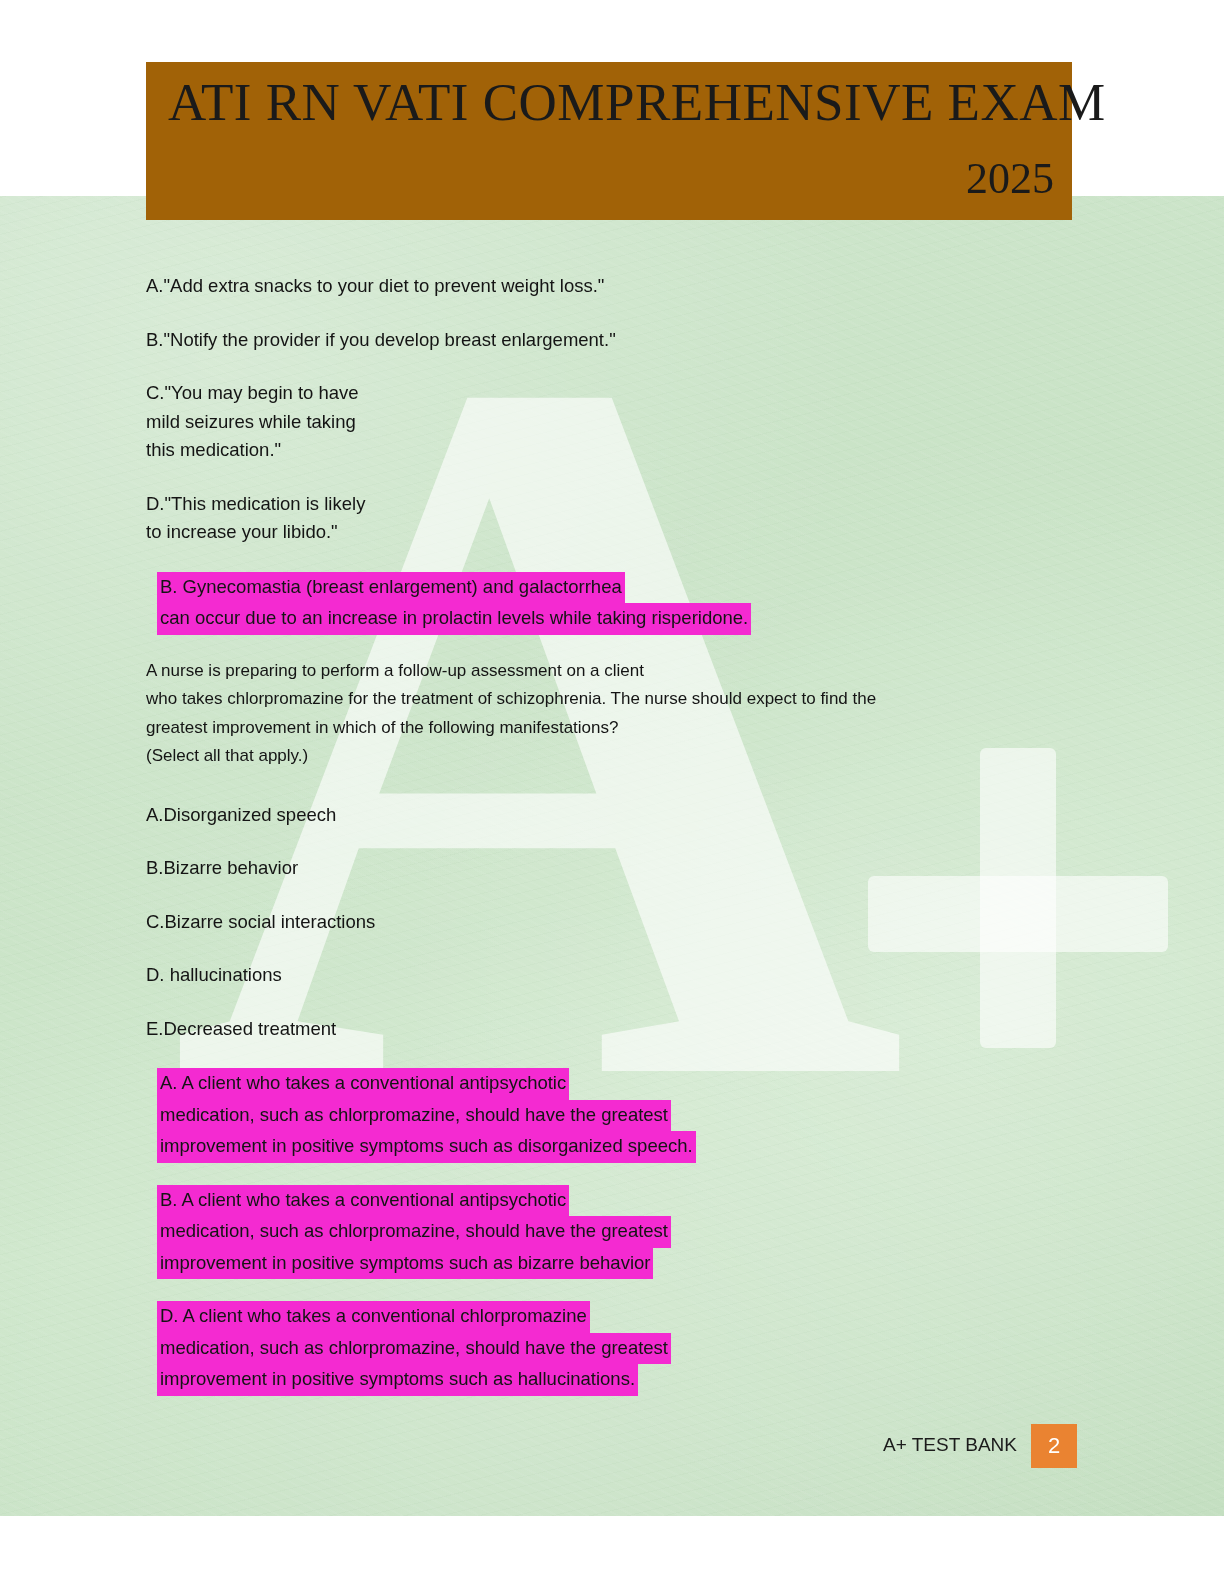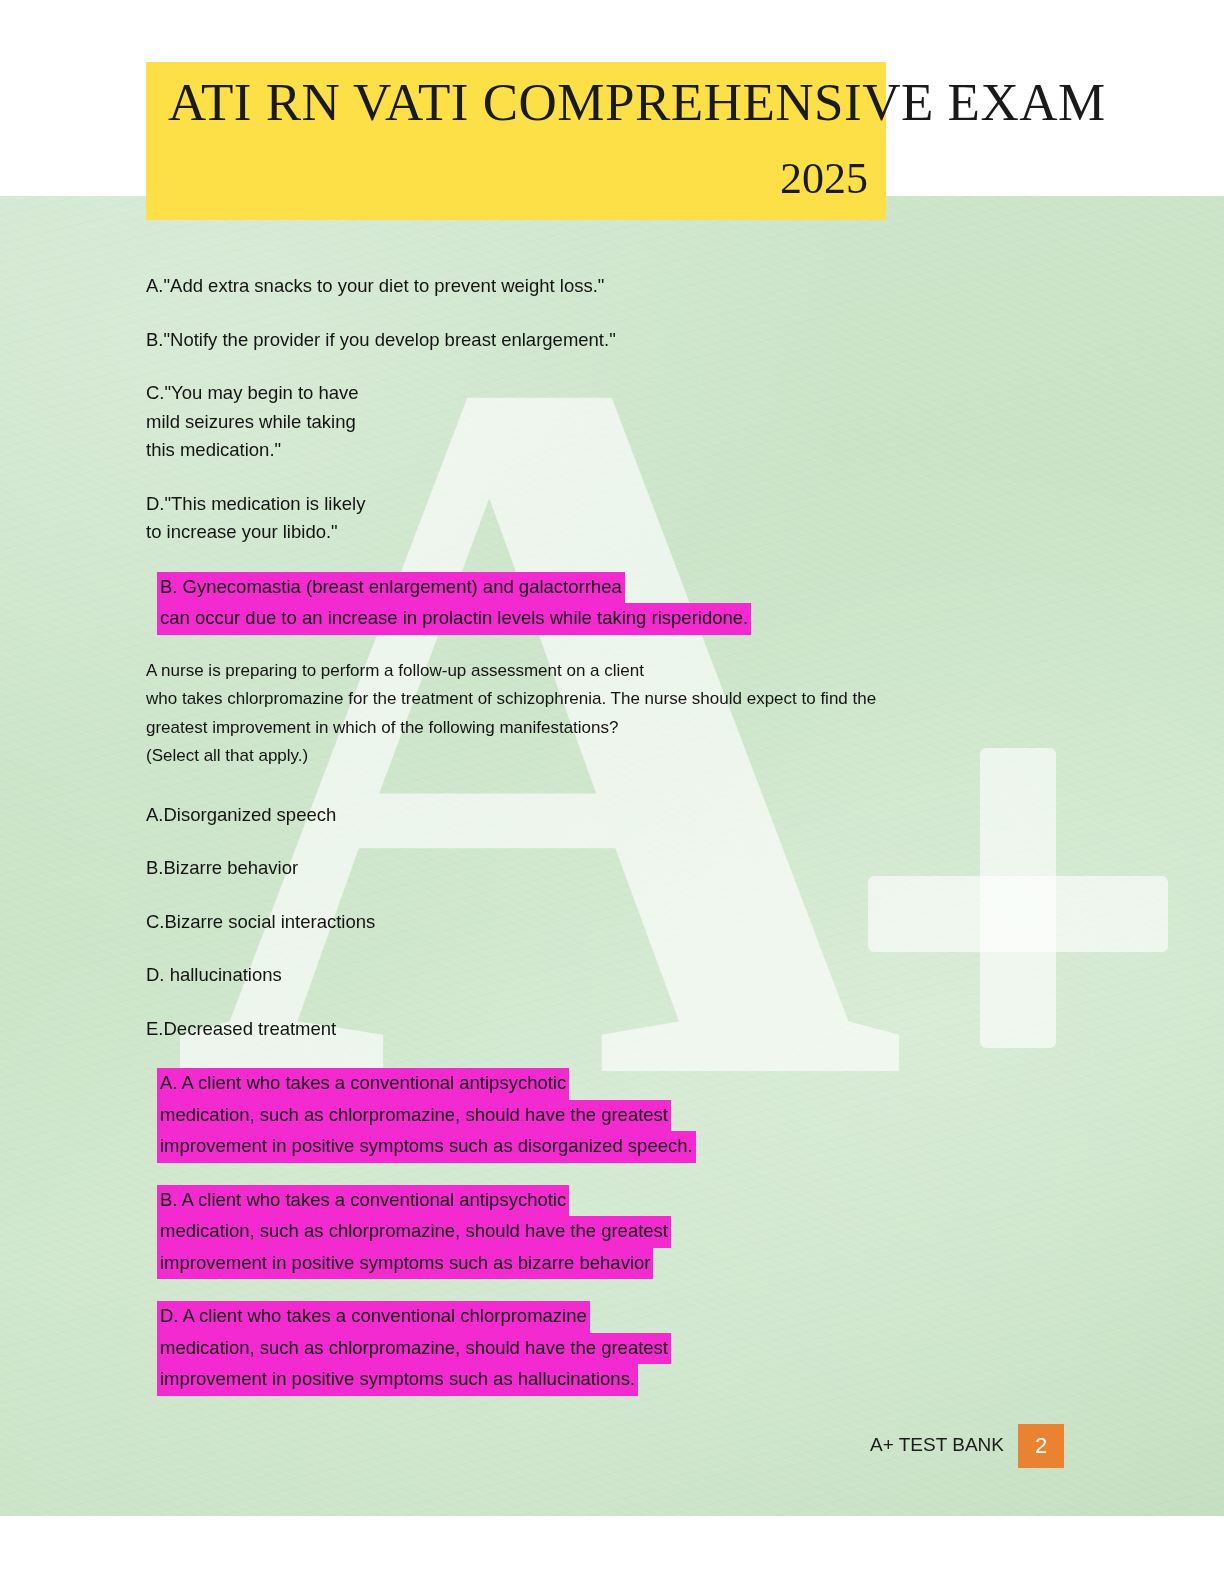--- a/index.html
+++ b/index.html
@@ -96,23 +96,23 @@
     height: 76px;
     background: rgba(255,255,255,0.60);
     border-radius: 6px;
   }
 
   
   .header-banner {
     position: absolute;
     left: 146px;
     top: 62px;
-    width: 740px;
+    width: 926px;
     height: 158px;
-    background: #fde047;
+    background: #a16207;
     padding: 14px 18px 10px 22px;
     box-sizing: border-box;
     text-align: right;
   }
   .header-title {
     font-family: "Liberation Serif", serif;
     font-size: 53px;
     line-height: 1.0;
     color: #1a1a1a;
     letter-spacing: 0.5px;
@@ -157,21 +157,21 @@
     font-size: 17px;
     line-height: 28.5px;
     color: #141414;
     margin: 0 0 30px 0;
     white-space: pre-line;
   }
 
   
   .footer {
     position: absolute;
-    right: 160px;
+    right: 147px;
     top: 1424px;
     display: flex;
     align-items: stretch;
   }
   .footer-label {
     font-size: 19px;
     color: #1b1b1b;
     padding: 8px 14px 8px 0;
     line-height: 26px;
   }

